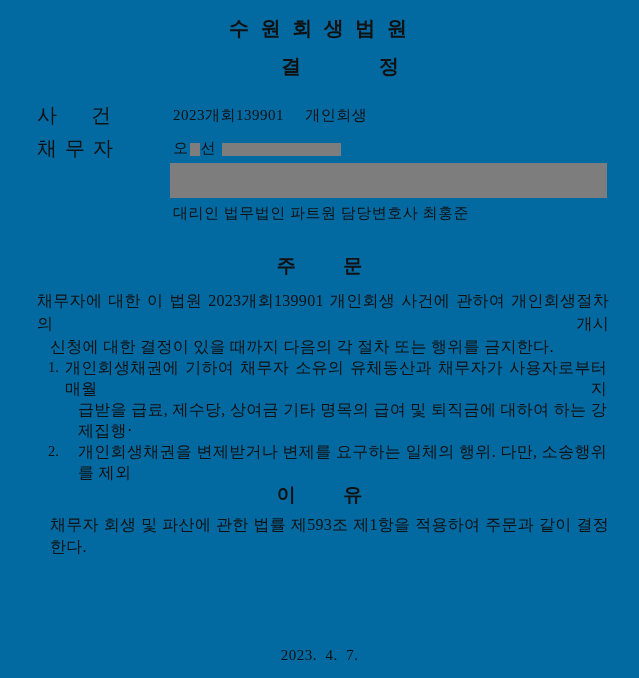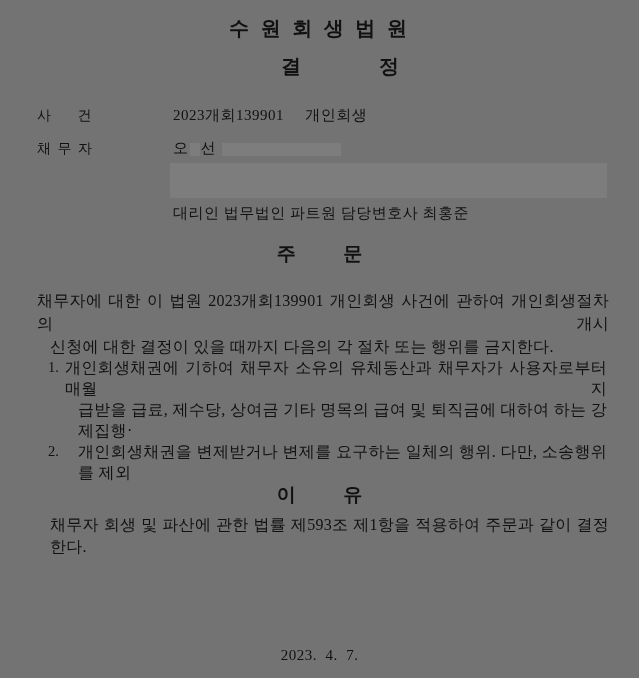--- a/index.html
+++ b/index.html
@@ -4,21 +4,21 @@
 <style>
   html, body {
     margin: 0;
     padding: 0;
     background: #e8e8e8;
   }
   .page {
     position: relative;
     width: 639px;
     height: 678px;
-    background: #737373;
+    background: #0369a1;
     color: #111111;
     font-family: "Liberation Serif", "DejaVu Serif", serif;
     overflow: hidden;
   }
   .abs { position: absolute; }
 
   
   .court-title {
     position: absolute;
     top: 17px; left: 0; right: 0;
@@ -44,28 +44,28 @@
   .section-heading {
     position: absolute;
     left: 0; right: 0;
     text-align: center;
     font-family: "Liberation Sans", "DejaVu Sans", sans-serif;
     font-weight: bold;
     font-size: 19px;
     line-height: 21px;
     white-space: pre;
   }
-  .heading-order  { top: 243px; }
+  .heading-order  { top: 255px; }
   .heading-reason { top: 484px; }
 
   
   .row-label {
     position: absolute;
     left: 37px;
-    font-size: 14px;
+    font-size: 20px;
     line-height: 17px;
     letter-spacing: 1.5px;
     white-space: pre;
   }
   .row-value {
     position: absolute;
     left: 173px;
     font-size: 15px;
     line-height: 17px;
     letter-spacing: 0.5px;

